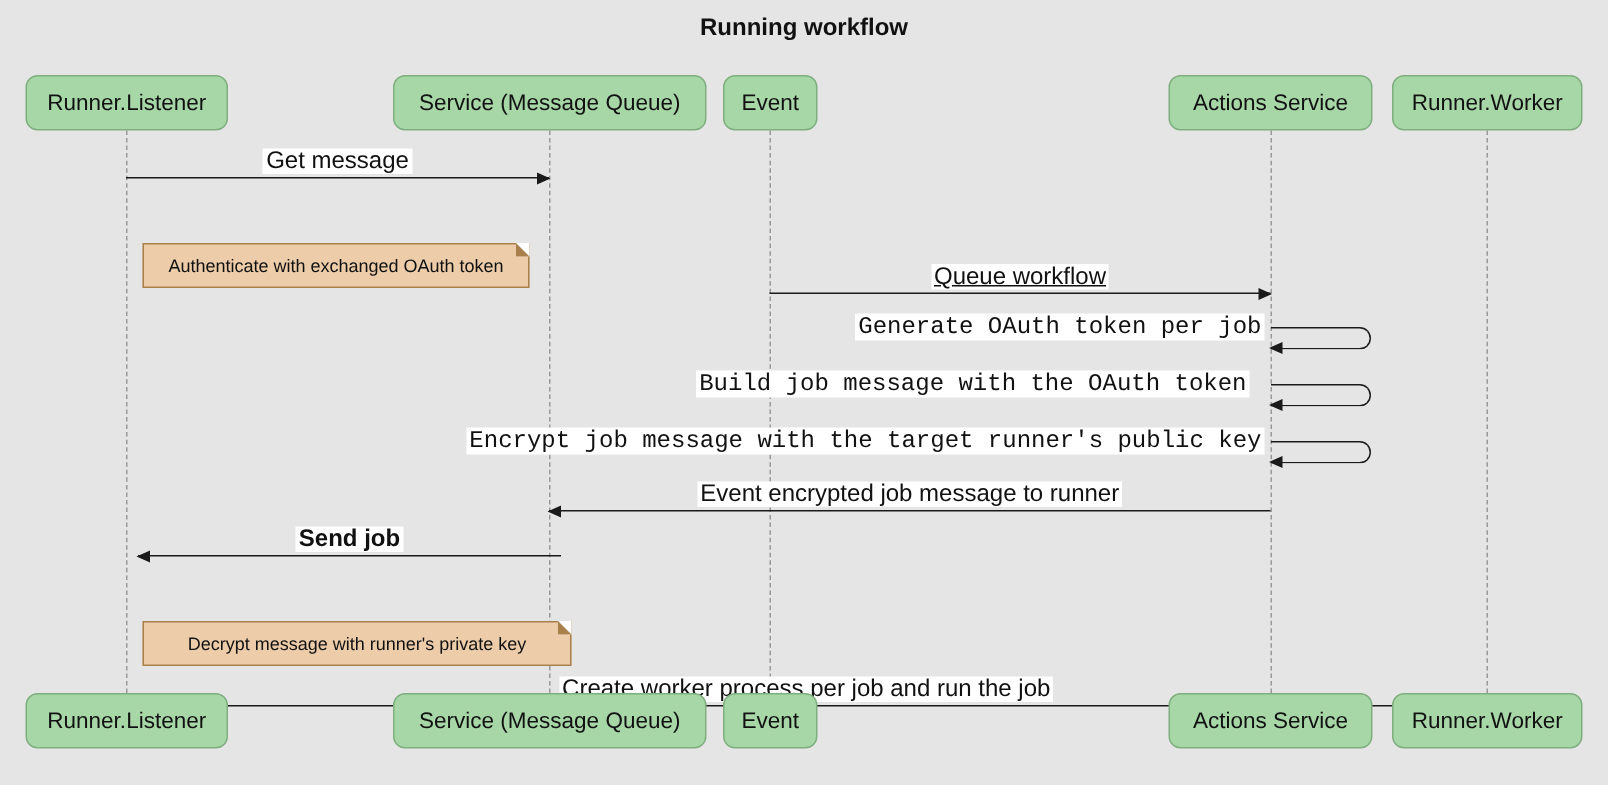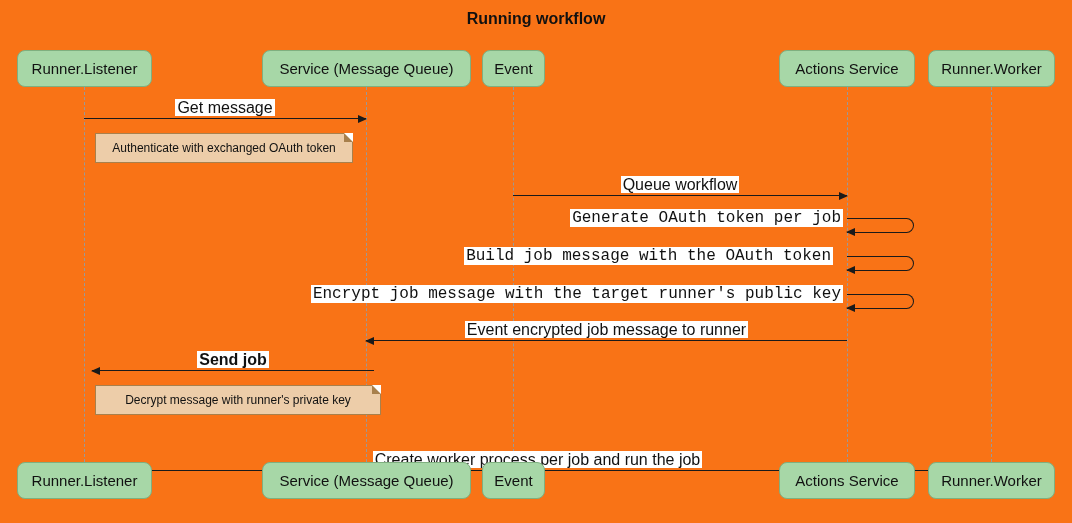--- a/index.html
+++ b/index.html
@@ -1,17 +1,17 @@
 <!DOCTYPE html>
 <html style="--actor-fill: #A7D7A7; --actor-border: #7FAF7F; --note-fill: #EDCDA9; --note-border: #A8804C; --line: #1a1a1a; --lifeline: #999999;"><head>
 <meta charset="utf-8">
 <style>
   html,body { margin:0; padding:0; background:#fff; }
   .canvas {
-    position:relative; width:1072px; height:523px; background:#f97316;
+    position:relative; width:1072px; height:523px; background:#e5e5e5;
     font-family:"Liberation Sans","DejaVu Sans",sans-serif; color:#111;
     overflow:hidden;
   }
   .title {
     position:absolute; top:10px; left:0; width:100%;
     text-align:center; font-weight:bold; font-size:16px;
   }
   .lifeline {
     position:absolute; top:87px; height:375px; width:0;
     border-left:1px dashed var(--lifeline,#999); z-index:0;
@@ -35,21 +35,21 @@
   .self-label { position:absolute; font-size:16px; line-height:14px; z-index:1; white-space:nowrap;font-family:Liberation Mono, monospace; }
   .loop {
     position:absolute; width:67px; height:15px; box-sizing:border-box;
     border:1px solid var(--line,#1a1a1a); border-left:none;
     border-radius:0 8px 8px 0; z-index:1;
   }
   .loop .head-l { top:auto; left:-1px; bottom:-4px; }
   .note {
     position:absolute; z-index:2; box-sizing:border-box;
     background:var(--note-fill,#EDCDA9); border:1px solid var(--note-border,#A8804C);
-    font-size:12px; line-height:14px; padding:7px 10px; text-align:center; white-space:nowrap;
+    font-size:12px; line-height:14px; padding:7px 10px; text-align:center; white-space:nowrap;margin-top:29px;
   }
   .fold {
     position:absolute; top:-1px; right:-1px; width:0; height:0;
     border-top:9px solid #fff; border-left:9px solid var(--note-border,#A8804C);
   }
 </style>
 </head>
 <body>
 
 <div class="canvas">
@@ -83,21 +83,21 @@
     <div class="msg-line">
         <i class="head-r"></i>
       </div>
   </div>
 
   <div class="note" style="left:95px; top:133px; width:258px; height:30px;">
     <span>Authenticate with exchanged OAuth token</span>
     <i class="fold"></i>
   </div>
 
-  <div class="msg" style="left:513px; top:178px; width:334px;">
+  <div class="msg" style="left:513px; top:178px; width:334px;text-decoration:underline;">
     <div class="msg-label"><span class="lbl">Queue workflow</span></div>
     <div class="msg-line">
         <i class="head-r"></i>
       </div>
   </div>
 
   <div class="self-label" style="top:211px; right:229px;"><span class="lbl">Generate OAuth token per job</span></div>
   <div class="loop" style="left:847px; top:218px;">
       <i class="head-l"></i>
     </div>

